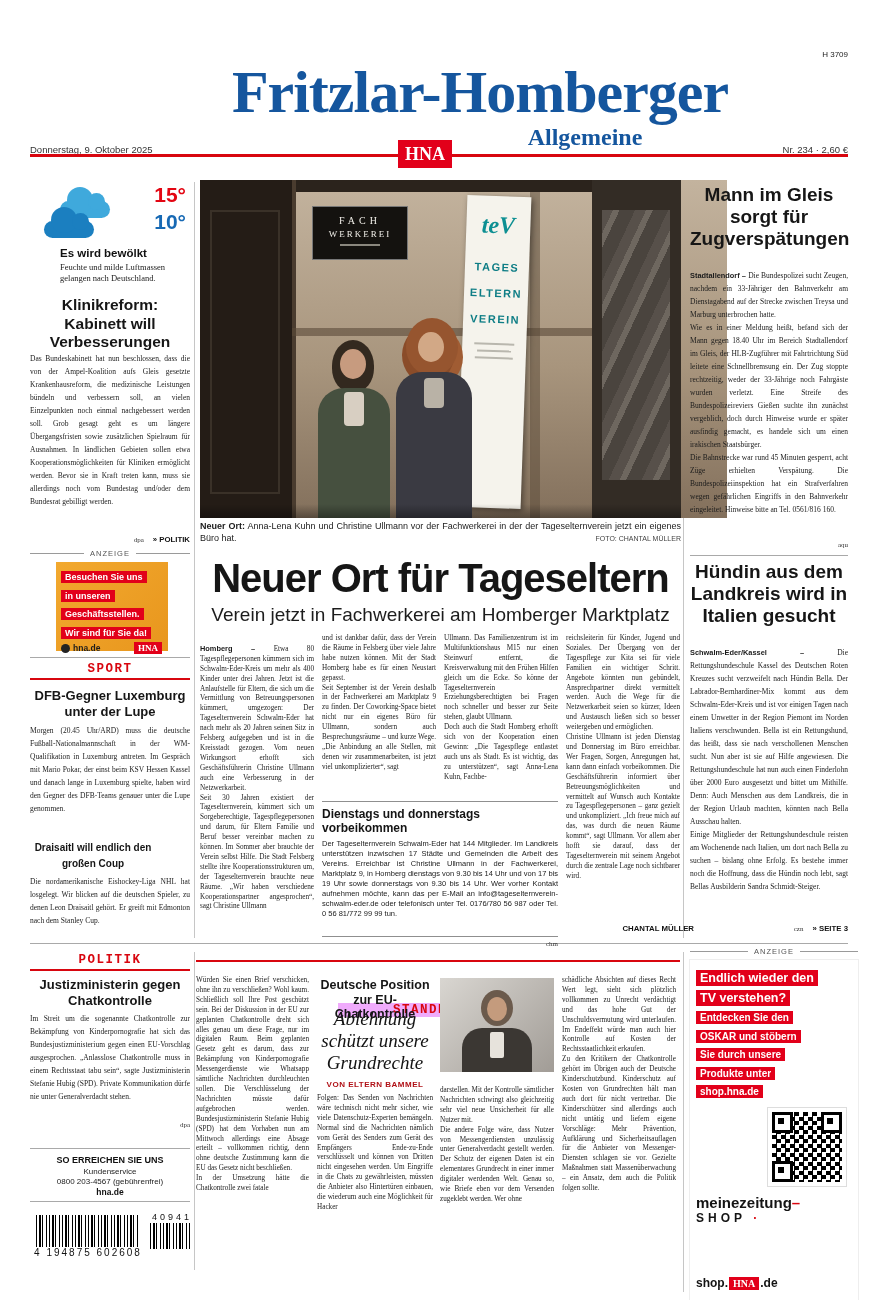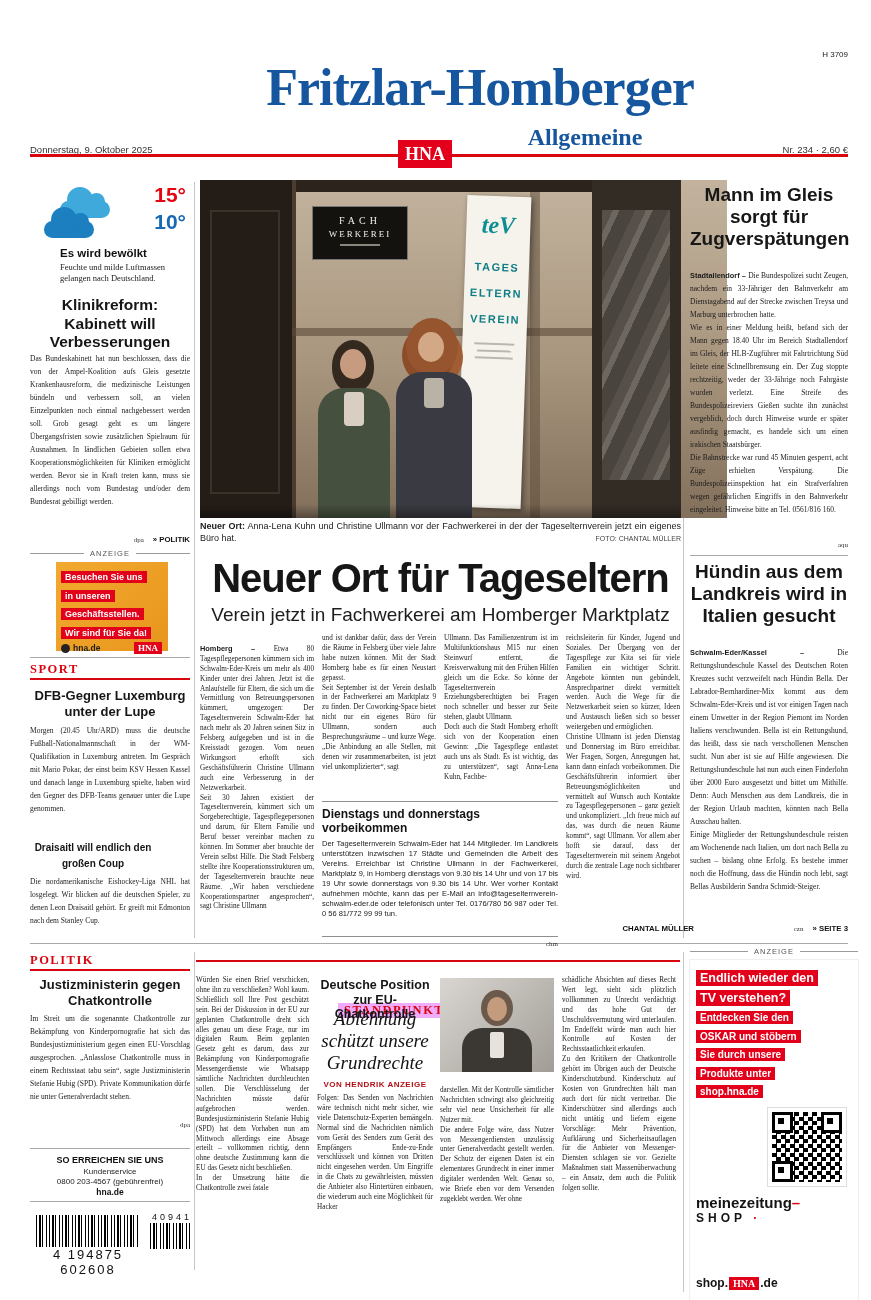--- a/index.html
+++ b/index.html
@@ -14,22 +14,22 @@
   .red{color:#d8060f}
   .blue{color:#15569e}
   .jt{text-align:justify;white-space:pre-line;overflow:hidden;hyphens:auto;color:#1b1b1b}
   .body-l{font-size:7.5px;line-height:13px}
   .body-m{font-size:7.2px;line-height:9.9px}
   .lead{font-family:"Liberation Sans",sans-serif;font-weight:bold;font-size:7.4px}
   .h-sec{font-family:"Liberation Sans",sans-serif;font-weight:bold;color:#161616;text-align:center}
   .rule-red{background:#d8060f}
   .rule-gray{background:#a9a9a9}
   .vrule{position:absolute;width:1px;background:#c6c6c6}
-  .label-red{font-family:Liberation Serif, serif;font-weight:bold;color:#d8060f;
-             letter-spacing:1.5px;font-size:12.5px;text-align:left}
+  .label-red{font-family:Liberation Mono, monospace;font-weight:bold;color:#d8060f;
+             letter-spacing:1.5px;font-size:12.5px;text-align:center}
   .lbl-anz{display:flex;align-items:center;gap:6px;font-family:"Liberation Sans",sans-serif;
            font-size:7.5px;color:#555;letter-spacing:1px}
   .lbl-anz:before,.lbl-anz:after{content:"";flex:1;height:1px;background:#9a9a9a}
   .crd{display:flex;justify-content:flex-end;gap:9px;align-items:baseline;
        font-family:"Liberation Sans",sans-serif}
   .crd .ag{font-size:7px;color:#333;font-family:"Liberation Serif",serif}
   .crd .rf{font-size:7.8px;font-weight:bold;color:#111}
   .strip{display:inline-block;background:#e2001a;color:#fff;font-family:"Liberation Sans",sans-serif;
          font-weight:bold;padding:1px 4px;margin:1.5px 0;white-space:nowrap}
   .cloud{position:absolute;width:50px;height:17px;border-radius:10px}
@@ -42,21 +42,21 @@
   .finder:before{content:"";position:absolute;left:3px;top:3px;width:6px;height:6px;background:#000}
   .hna-box{background:#e2001a;color:#fff;font-family:"Liberation Serif",serif;font-weight:bold;
            display:flex;align-items:center;justify-content:center}
 </style>
 </head>
 <body>
 
 <div class="page">
 
   <div class="abs sans" style="left:760;left:760px;top:50px;width:88px;font-size:8px;text-align:right;color:#222">H 3709</div>
-  <div class="abs serif b blue" style="left:130px;top:58px;width:700px;font-size:52px;letter-spacing:-1px;text-align:center">Fritzlar-Homberger</div>
+  <div class="abs serif b blue" style="left:130px;top:58px;width:700px;font-size:60px;letter-spacing:-1px;text-align:center">Fritzlar-Homberger</div>
   <div class="abs serif b blue" style="left:480px;top:124px;width:210px;font-size:24px;text-align:center">Allgemeine</div>
   <div class="abs sans" style="left:30px;top:144px;width:250px;font-size:9.5px;color:#333">Donnerstag, 9. Oktober 2025</div>
   <div class="abs sans rt" style="left:600px;top:144px;width:248px;font-size:9.5px;color:#333">Nr. 234  ·  2,60 €</div>
   <div class="abs rule-red" style="left:30px;top:154px;width:818px;height:2.5px"></div>
   <div class="abs hna-box" style="left:398px;top:140px;width:54px;height:28px;font-size:18px">HNA</div>
 
   <div class="abs" style="left:42px;top:183px;width:146px;height:60px">
     <div class="cloud" style="left:18px;top:18px;background:#3fa9dc"></div>
     <div class="cloud" style="left:2px;top:38px;background:#1b7fc0"></div>
     <div class="abs sans b rt" style="left:78px;top:0;width:66px;font-size:21px;color:#e30613">15°</div>
@@ -106,21 +106,21 @@
   </div>
 
   <div class="abs rule-gray" style="left:30px;top:1148px;width:160px;height:1px"></div>
   <div class="abs sans b ctr" style="left:30px;top:1155px;width:160px;font-size:9px;color:#111">SO ERREICHEN SIE UNS</div>
   <div class="abs sans ctr" style="left:30px;top:1167px;width:160px;font-size:8px;color:#222">Kundenservice</div>
   <div class="abs sans ctr" style="left:30px;top:1177px;width:160px;font-size:8px;color:#222">0800 203-4567 (gebührenfrei)</div>
   <div class="abs sans b ctr" style="left:30px;top:1187px;width:160px;font-size:8.5px;color:#111">hna.de</div>
   <div class="abs rule-gray" style="left:30px;top:1201px;width:160px;height:1px"></div>
 
   <div class="abs barcode" style="left:36px;top:1215px;width:104px;height:32px"></div>
-  <div class="abs sans ctr" style="left:30px;top:1247px;width:116px;font-size:13px;letter-spacing:2px;color:#111">4 194875 602608</div>
+  <div class="abs sans ctr" style="left:30px;top:1247px;width:116px;font-size:10px;letter-spacing:2px;color:#111">4 194875 602608</div>
   <div class="abs sans rt" style="left:146px;top:1212px;width:46px;font-size:9px;letter-spacing:3px;color:#111">40941</div>
   <div class="abs barcode" style="left:150px;top:1223px;width:42px;height:26px"></div>
 
   <div class="vrule" style="left:194px;top:182px;height:756px"></div>
   <div class="vrule" style="left:683px;top:182px;height:756px"></div>
   <div class="vrule" style="left:194px;top:952px;height:318px"></div>
   <div class="vrule" style="left:683px;top:952px;height:340px"></div>
 
   <div class="abs" style="left:200px;top:180px;width:527px;height:338px;overflow:hidden;background:linear-gradient(180deg,#c3b39e 0%,#a8957d 55%,#83705c 100%)">
     <div class="abs" style="left:0;top:0;width:481px;height:12px;background:#2b231c"></div>
@@ -213,21 +213,21 @@
   </div>
 
   <div class="abs rule-red" style="left:196px;top:960px;width:484px;height:2px"></div>
   <div class="abs label-red" style="left:338px;top:1003px;width:200px;background:#f0abfc;padding:0 6px;box-sizing:border-box">STANDPUNKT</div>
 
   <div class="abs jt body-m" style="left:196px;top:976px;width:113px;height:262px">Würden Sie einen Brief verschicken, ohne ihn zu verschließen? Wohl kaum. Schließlich soll Ihre Post geschützt sein. Bei der Diskussion in der EU zur geplanten Chatkontrolle dreht sich alles genau um diese Frage, nur im digitalen Raum. Beim geplanten Gesetz geht es darum, dass zur Bekämpfung von Kinderpornografie Messengerdienste wie Whatsapp sämtliche Nachrichten durchleuchten sollen. Die Verschlüsselung der Nachrichten müsste dafür aufgebrochen werden. Bundesjustizministerin Stefanie Hubig (SPD) hat dem Vorhaben nun am Mittwoch allerdings eine Absage erteilt – vollkommen richtig, denn ohne deutsche Zustimmung kann die EU das Gesetz nicht beschließen.
 In der Umsetzung hätte die Chatkontrolle zwei fatale</div>
 
   <div class="abs sans b ctr" style="left:317px;top:978px;width:116px;font-size:12.5px;line-height:14.5px;color:#161616">Deutsche Position zur EU-Chatkontrolle</div>
   <div class="abs serif ctr" style="left:313px;top:1008px;width:124px;font-size:19px;line-height:22px;font-style:italic;color:#141414">Ablehnung schützt unsere Grundrechte</div>
-  <div class="abs sans b ctr" style="left:313px;top:1080px;width:124px;font-size:8px;letter-spacing:.5px;color:#b01016">VON HENDRIK ANZEIGE</div>
+  <div class="abs sans b ctr" style="left:313px;top:1080px;width:124px;font-size:8px;letter-spacing:.5px;color:#b01016">VON ELTERN BAMMEL</div>
   <div class="abs jt body-m" style="left:317px;top:1094px;width:116px;height:146px">Folgen: Das Senden von Nachrichten wäre technisch nicht mehr sicher, wie viele Datenschutz-Experten bemängeln. Normal sind die Nachrichten nämlich vom Gerät des Senders zum Gerät des Empfängers Ende-zu-Ende verschlüsselt und können von Dritten nicht eingesehen werden. Um Eingriffe in die Chats zu gewährleisten, müssten die Anbieter also Hintertüren einbauen, die wiederum auch eine Möglichkeit für Hacker</div>
 
   <div class="abs" style="left:440px;top:978px;width:114px;height:94px;overflow:hidden;background:linear-gradient(135deg,#d9d6d1,#a19c96)">
     <div class="abs" style="left:41px;top:12px;width:32px;height:36px;border-radius:50%;background:#6b5a4c"></div>
     <div class="abs" style="left:47px;top:19px;width:20px;height:24px;border-radius:50%;background:#c49b7d"></div>
     <div class="abs" style="left:22px;top:50px;width:70px;height:44px;border-radius:20px 20px 0 0;background:#3b3733"></div>
     <div class="abs" style="left:50px;top:54px;width:14px;height:26px;background:#e7e3dc;border-radius:2px"></div>
   </div>
   <div class="abs jt body-m" style="left:440px;top:1086px;width:114px;height:152px">darstellen. Mit der Kontrolle sämtlicher Nachrichten schwingt also gleichzeitig sehr viel neue Unsicherheit für alle Nutzer mit.
 Die andere Folge wäre, dass Nutzer von Messengerdiensten unzulässig unter Generalverdacht gestellt werden. Der Schutz der eigenen Daten ist ein elementares Grundrecht in einer immer digitaler werdenden Welt. Genau so, wie Briefe eben vor dem Versenden zugeklebt werden. Wer ohne</div>

